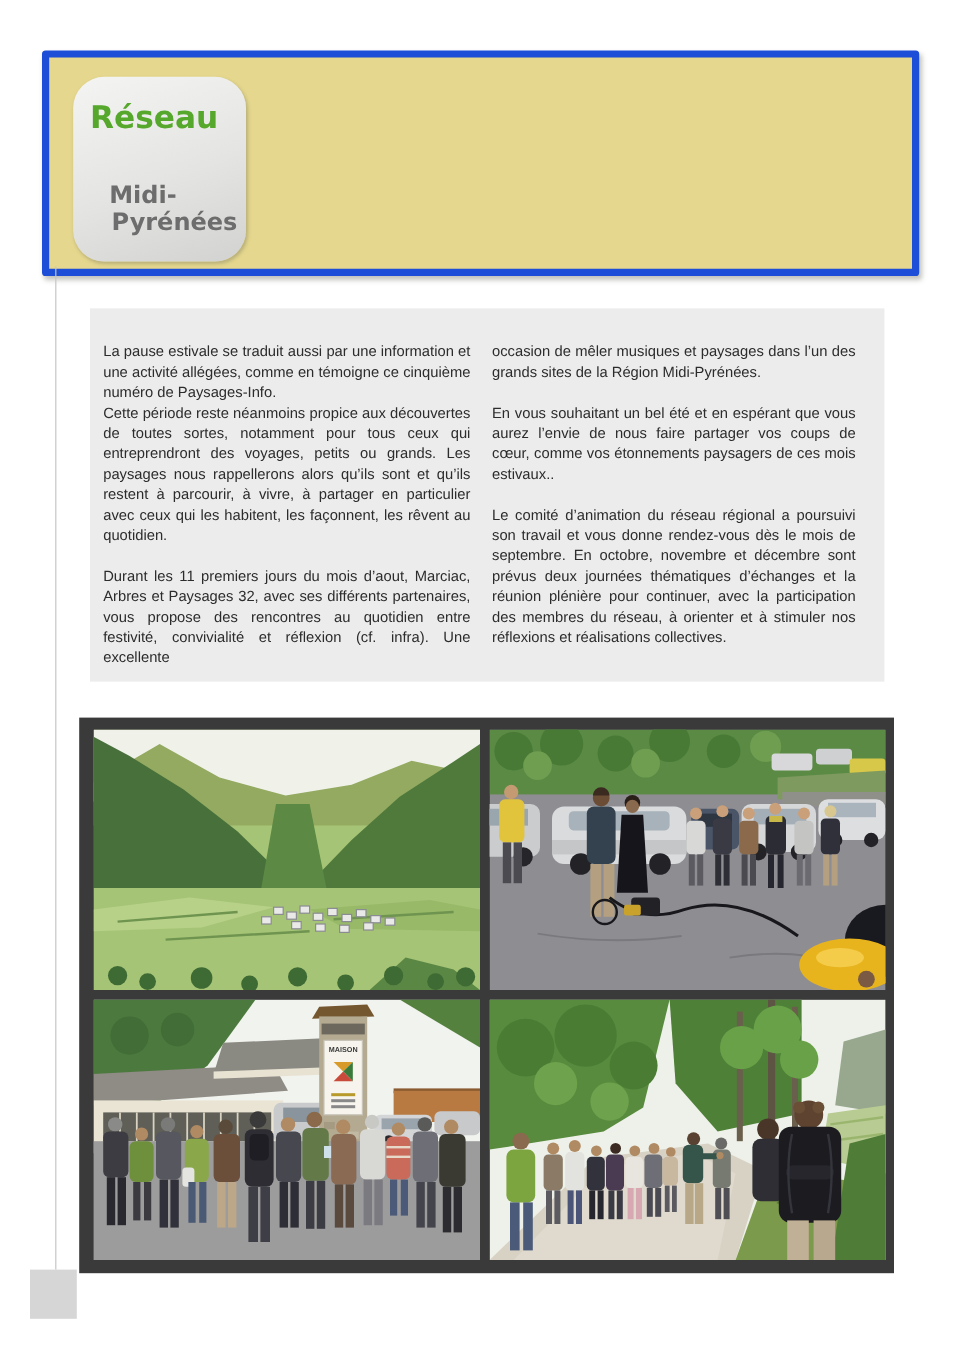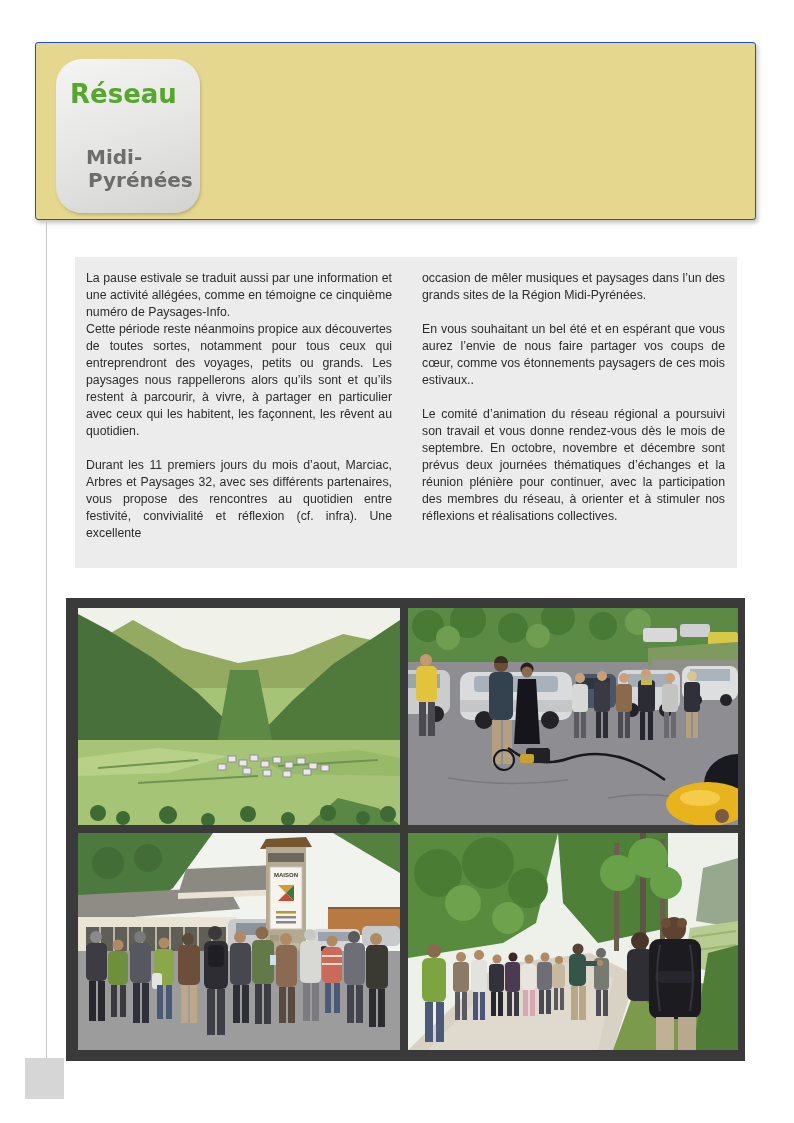--- a/index.html
+++ b/index.html
@@ -1,21 +1,21 @@
 <!DOCTYPE html>
 <html lang="fr"><head>
 <meta charset="utf-8">
 <style>
   html,body{margin:0;padding:0;background:#ffffff;}
   .page{position:relative;width:794px;height:1123px;background:#ffffff;overflow:hidden;
         font-family:"Liberation Sans",sans-serif;margin:0 auto;}
 
   
   .banner{position:absolute;left:35px;top:42px;width:719px;height:176px;
-          background:#e5d78d;border:1px solid #1d4ed8;border-radius:3px;
+          background:#e5d78d;border:6px solid #1d4ed8;border-radius:3px;
           box-shadow:2px 3px 4px rgba(120,120,110,.45);text-decoration:underline;}
   .logo-badge{position:absolute;left:20px;top:16px;width:144px;height:146px;
           background:linear-gradient(160deg,#f4f4f2 0%,#e4e4e2 55%,#d2d2d0 100%);
           border-radius:26px;box-shadow:1px 2px 3px rgba(110,110,90,.35);
           display:flex;flex-direction:column;justify-content:center;padding:4px 0;
           font-family:"DejaVu Sans",sans-serif;line-height:1.18;}
   .logo-line{white-space:nowrap;}
   .logo-green{font-size:26px;font-weight:bold;color:#55a82c;}
   .logo-gray{font-size:20px;font-weight:bold;color:#6d6d6d;}
   .l1{margin-left:14px;} .l2{margin-left:30px;margin-top:36px;} .l3{margin-left:7px;} .l4{margin-left:32px;}
@@ -23,21 +23,21 @@
           font-family:"DejaVu Sans",sans-serif;color:#7a4a12;white-space:nowrap;}
   .title-main{font-size:41px;font-weight:bold;letter-spacing:1px;}
   .title-issue{font-size:27px;font-weight:bold;letter-spacing:1px;margin-left:10px;}
 
   
   .margin-line{position:absolute;left:46px;top:222px;width:1px;height:836px;background:#c6c6c6;}
   .margin-square{position:absolute;left:25px;top:1058px;width:39px;height:41px;background:#d6d6d6;}
 
   
   .article{position:absolute;left:75px;top:257px;width:662px;height:311px;background:#ececec;
-           box-sizing:border-box;padding:13px 15px 13px 11px;display:flex;gap:30px;}
+           box-sizing:border-box;padding:28px 15px 13px 11px;display:flex;gap:18px;}
   .col{flex:0 0 auto;}
   .col-left{width:306px;} .col-right{width:303px;}
   .col p{margin:0;font-size:12.3px;line-height:17px;text-align:justify;color:#2c2c2c;
          white-space:pre-line;}
   .col p.spaced{margin-top:17px;}
 
   
   .collage{position:absolute;left:66px;top:598px;width:679px;height:463px;background:#3a3a3a;
            box-sizing:border-box;padding:10px 7px 11px 12px;
            display:grid;grid-template-columns:322px 330px;grid-template-rows:217px 217px;gap:8px;}

